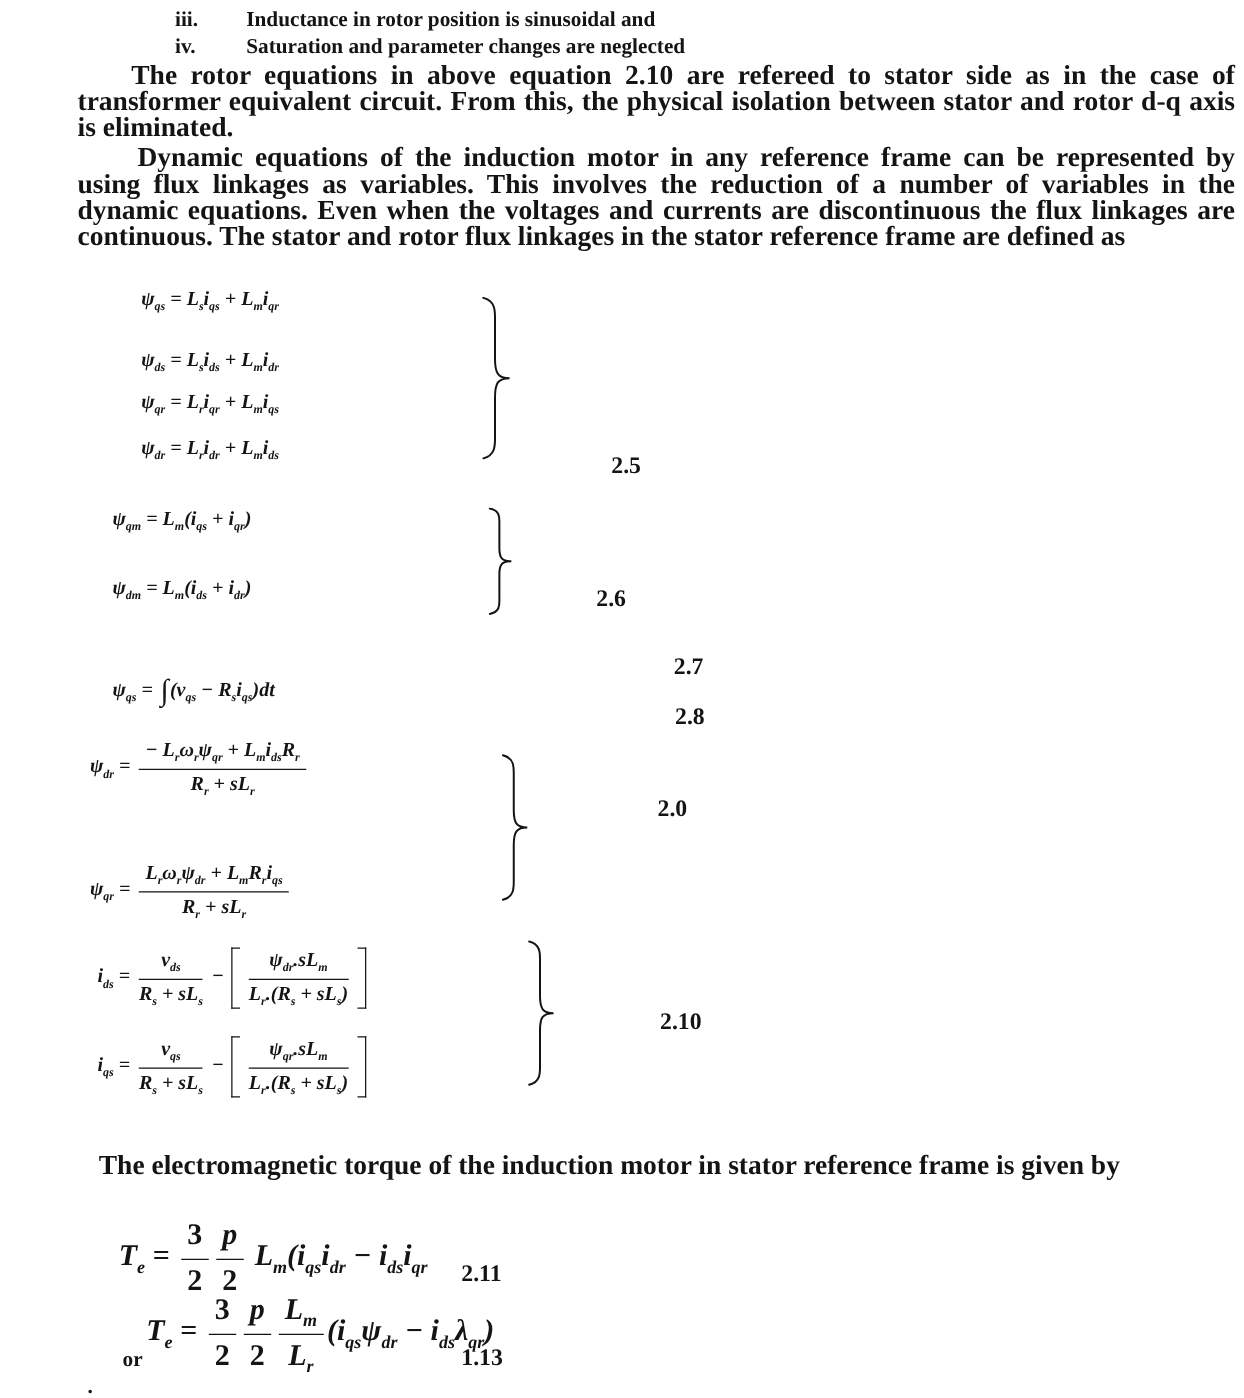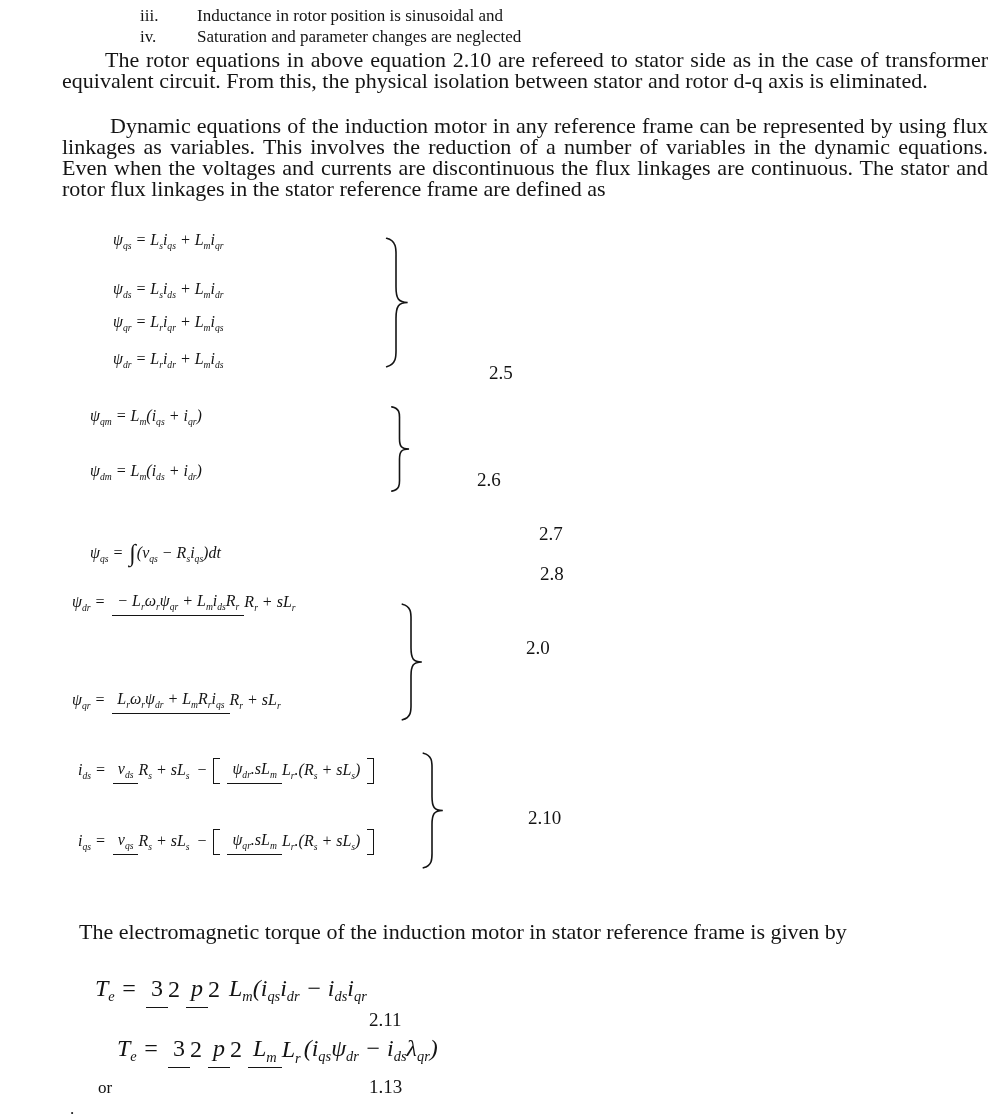--- a/index.html
+++ b/index.html
@@ -1,24 +1,24 @@
 <!DOCTYPE html>
 <html><head>
 <meta charset="utf-8">
 <style>
   html,body{margin:0;padding:0;background:#ffffff;}
   .page{position:relative;width:995px;height:1118px;background:#ffffff;
-        font-family:"Liberation Serif","DejaVu Serif",serif;color:#141414;overflow:hidden;}
+        font-family:"Liberation Serif","DejaVu Serif",serif;color:#141414;overflow:hidden;font-weight:bold;}
   .t{position:absolute;font-size:17px;line-height:21px;white-space:nowrap;}
   .para{position:absolute;margin:0;font-size:22px;line-height:21px;text-align:justify;}
   .eq{position:absolute;font-size:16px;font-style:italic;white-space:nowrap;line-height:1.3;}
   .eq.small{font-size:24px;}
   .eq sub{font-size:0.6em;font-style:italic;line-height:0;}
   .eqlabel{position:absolute;font-size:19px;line-height:1;font-style:normal;}
-  x-f{display:inline-flex;flex-direction:row;align-items:stretch;text-align:center;
+  x-f{display:inline-flex;flex-direction:column;align-items:stretch;text-align:center;
       vertical-align:middle;margin:0 3px;}
   x-n{display:block;border-bottom:1.4px solid currentColor;padding:1px 5px 3px;}
   x-d{display:block;padding-top:2px;}
   x-b{display:inline-flex;align-items:stretch;vertical-align:middle;margin:0 2px;}
   x-b::before{content:"";display:inline-block;width:6px;border:1.7px solid currentColor;
       border-right:none;margin-right:4px;}
   x-b::after{content:"";display:inline-block;width:6px;border:1.7px solid currentColor;
       border-left:none;margin-left:4px;}
   x-i{display:inline-block;font-style:normal;font-size:1.5em;line-height:0.8;
       vertical-align:-0.12em;margin:0 1px 0 2px;}

